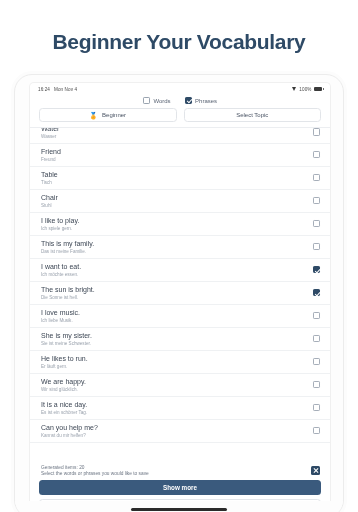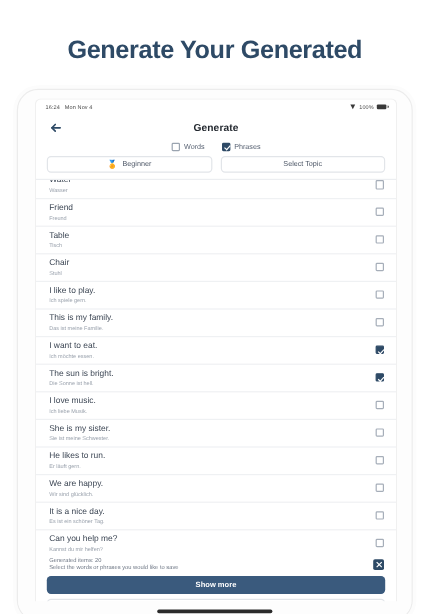--- a/index.html
+++ b/index.html
@@ -196,21 +196,21 @@
     background:#fdfdfd;
     display:flex; align-items:center; justify-content:center;
   }
   .homebar { width: 96px; height: 3px; background:#2b2b2b; border-radius: 2px; }
 </style>
 </head>
 <body>
 
 <div class="page">
 
-  <div class="headline">Generate Your Generated</div>
+  <div class="headline">Beginner Your Vocabulary</div>
 
   <div class="dots">
     <div class="dot s1"></div>
     <div class="dot s2"></div>
     <div class="dot s3"></div>
     <div class="dot s4"></div>
     <div class="dot s5"></div>
   </div>
 
   <div class="tablet">
@@ -221,29 +221,20 @@
           <span>16:24</span>
           <span>Mon Nov 4</span>
         </div>
         <div class="sb-right">
           <span class="wifi-ic"></span>
           <span>100%</span>
           <span class="batt"></span>
         </div>
       </div>
 
-      <div class="appheader">
-        <div class="backbtn">
-          <svg viewBox="0 0 24 24" fill="none" stroke="currentColor" stroke-width="3" stroke-linecap="round" stroke-linejoin="round">
-            <line x1="20" y1="12" x2="5" y2="12"></line>
-            <polyline points="11,6 5,12 11,18"></polyline>
-          </svg>
-        </div>
-        <div class="apptitle">Generate</div>
-      </div>
 
       <div class="toggles">
         <div class="tg">
           <div class="cbx"></div>
           <span>Words</span>
         </div>
         <div class="tg">
           <div class="cbx on"></div>
           <span>Phrases</span>
         </div>

